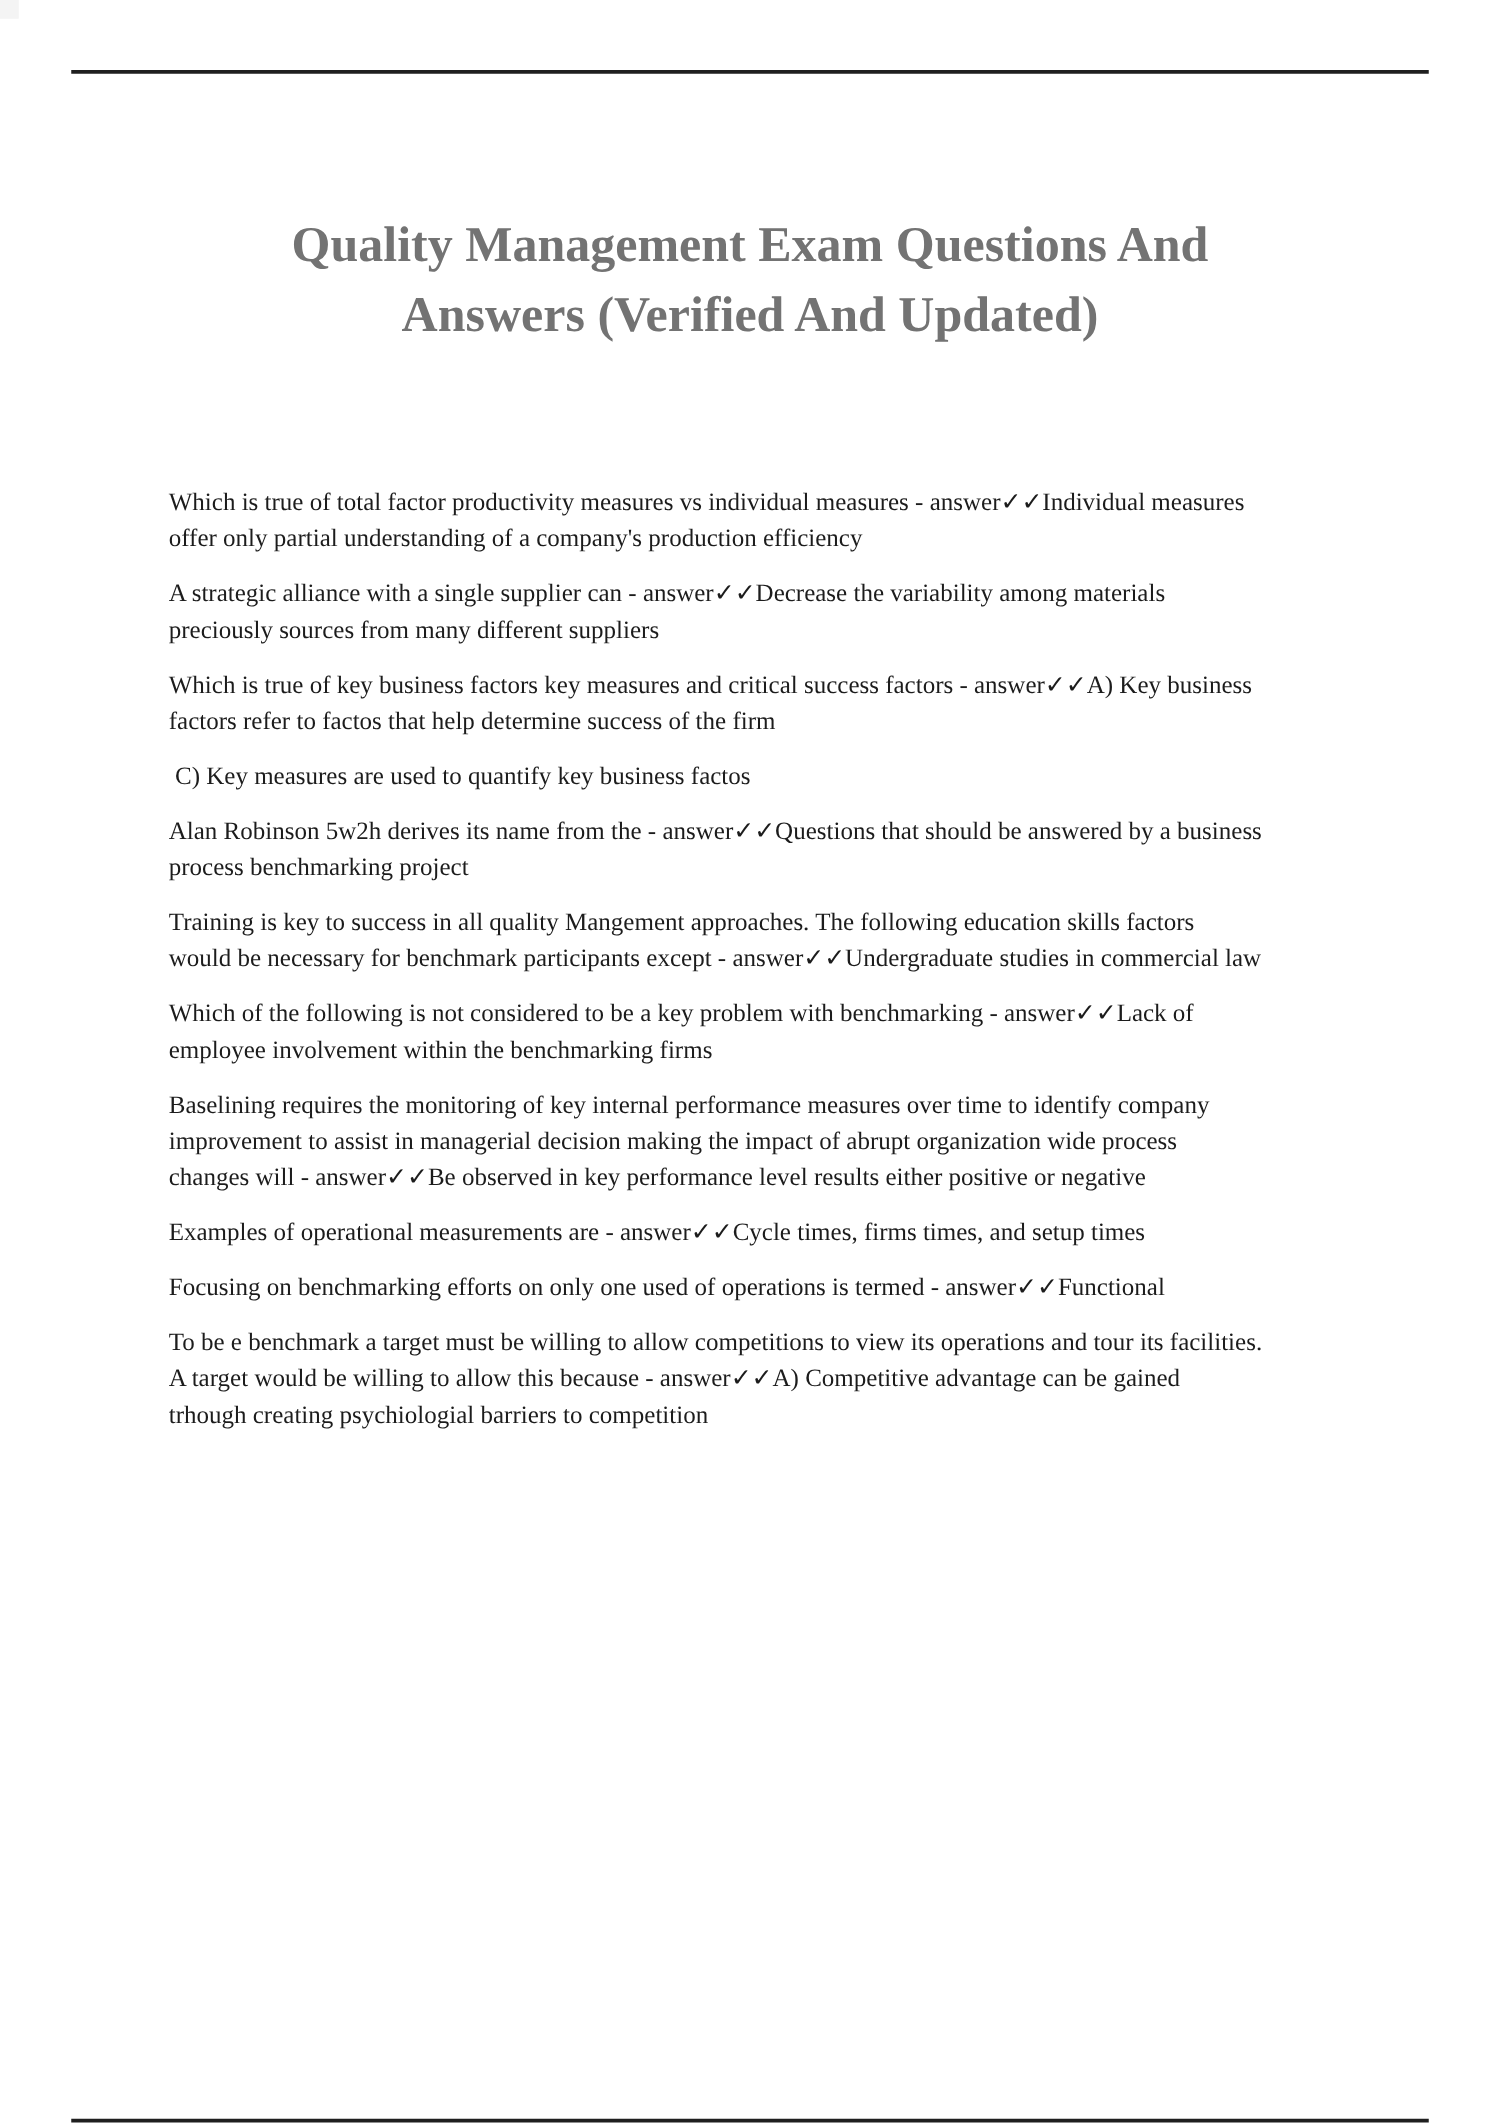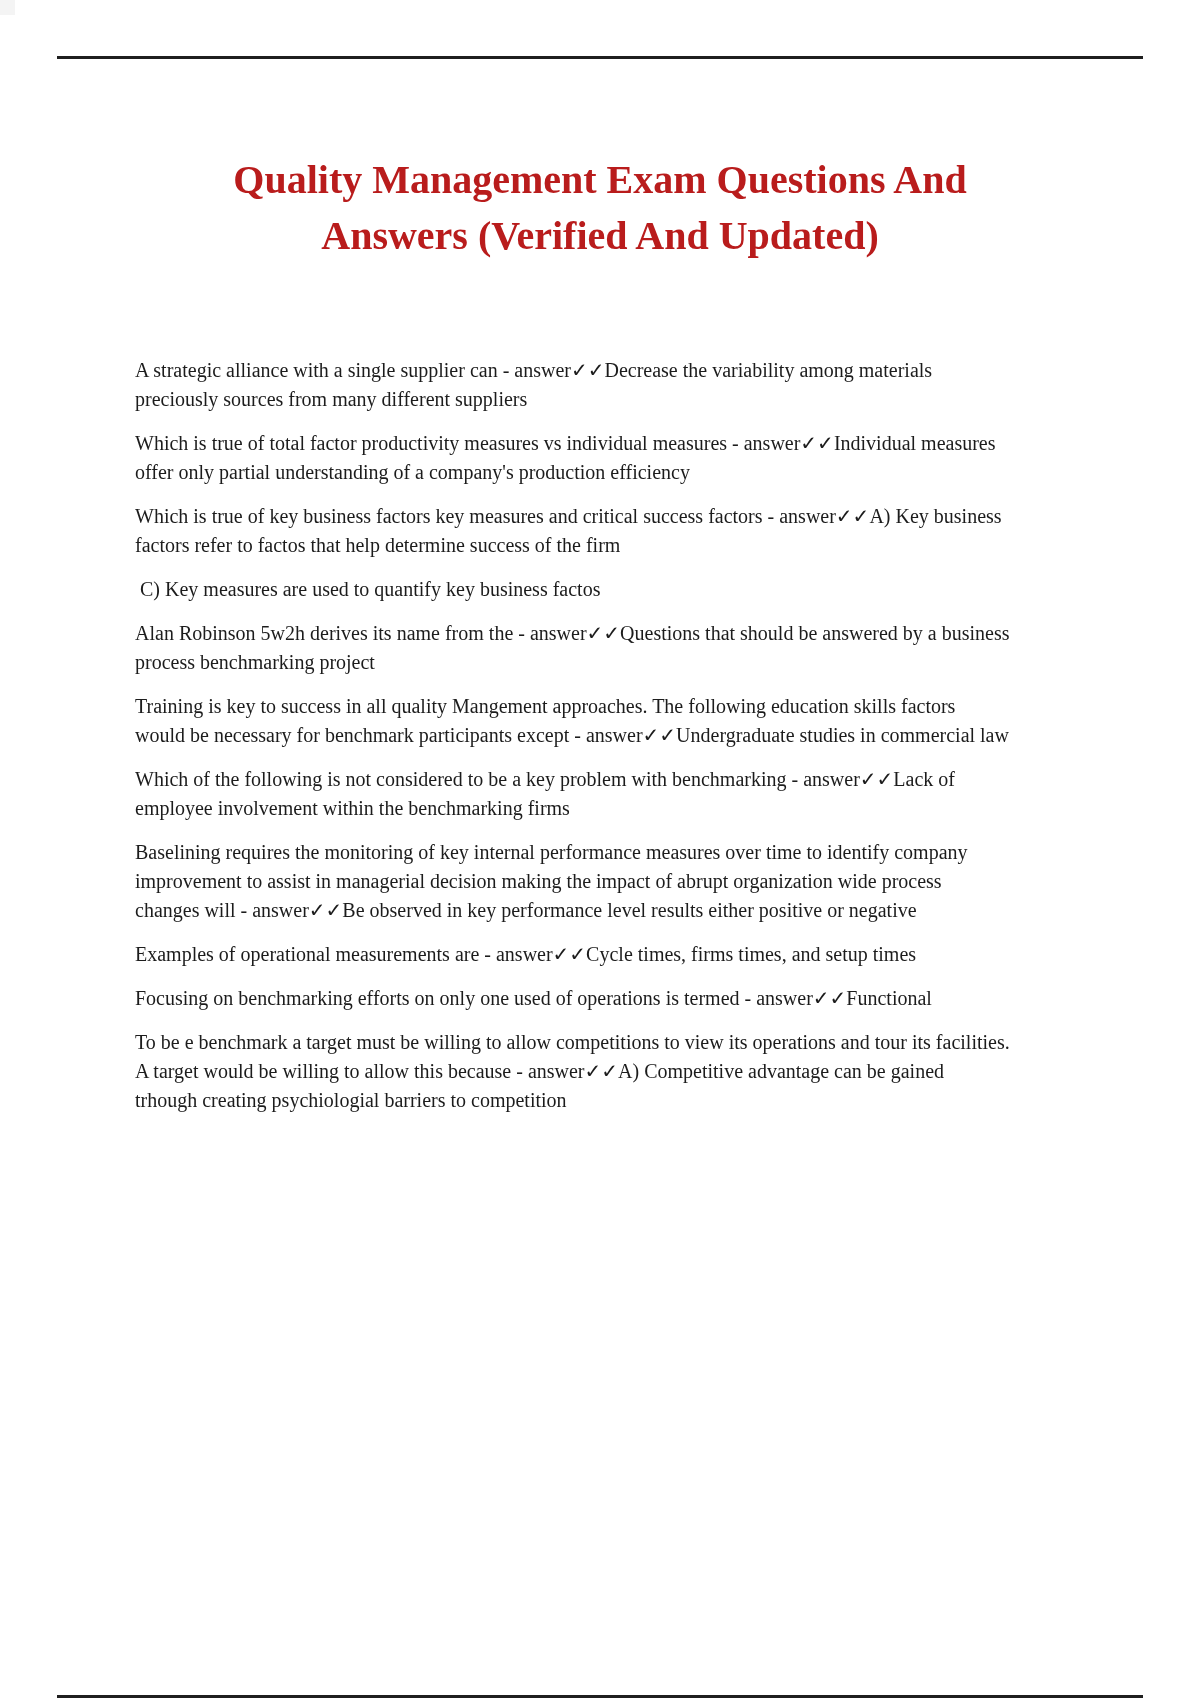--- a/index.html
+++ b/index.html
@@ -26,28 +26,28 @@
   .rule {
     position: absolute;
     left: 57px;
     width: 1086px;
     height: 3px;
     background: #1f1f1f;
   }
   .rule-top { top: 56px; }
   .rule-bottom { top: 1695px; }
   .doc-title {
-    margin: 0;
+    margin: 16px;
     padding: 152px 80px 0 80px;
     text-align: center;
     font-family: "Liberation Serif", serif;
     font-size: 40px;
     line-height: 56px;
     font-weight: bold;
-    color: #b91c1c;
+    color: #737373;
   }
   .doc-title span { display: block; }
   .content {
     padding: 92px 0 0 135px;
     width: 875px;
   }
   .para {
     margin: 0 0 15px 0;
     font-size: 20px;
     line-height: 29px;
@@ -62,22 +62,22 @@
 <div class="page">
   <div class="corner-artifact"></div>
   <div class="rule rule-top"></div>
 
   <h1 class="doc-title">
     <span>Quality Management Exam Questions And</span>
     <span>Answers (Verified And Updated)</span>
   </h1>
 
   <div class="content">
+    <p class="para">Which is true of total factor productivity measures vs individual measures - answer✓✓Individual measures offer only partial understanding of a company's production efficiency</p>
     <p class="para">A strategic alliance with a single supplier can - answer✓✓Decrease the variability among materials preciously sources from many different suppliers</p>
-    <p class="para">Which is true of total factor productivity measures vs individual measures - answer✓✓Individual measures offer only partial understanding of a company's production efficiency</p>
     <p class="para">Which is true of key business factors key measures and critical success factors - answer✓✓A) Key business factors refer to factos that help determine success of the firm</p>
     <p class="para"> C) Key measures are used to quantify key business factos</p>
     <p class="para">Alan Robinson 5w2h derives its name from the - answer✓✓Questions that should be answered by a business process benchmarking project</p>
     <p class="para">Training is key to success in all quality Mangement approaches. The following education skills factors would be necessary for benchmark participants except - answer✓✓Undergraduate studies in commercial law</p>
     <p class="para">Which of the following is not considered to be a key problem with benchmarking - answer✓✓Lack of employee involvement within the benchmarking firms</p>
     <p class="para">Baselining requires the monitoring of key internal performance measures over time to identify company improvement to assist in managerial decision making the impact of abrupt organization wide process changes will - answer✓✓Be observed in key performance level results either positive or negative</p>
     <p class="para">Examples of operational measurements are - answer✓✓Cycle times, firms times, and setup times</p>
     <p class="para">Focusing on benchmarking efforts on only one used of operations is termed - answer✓✓Functional</p>
     <p class="para">To be e benchmark a target must be willing to allow competitions to view its operations and tour its facilities. A target would be willing to allow this because - answer✓✓A) Competitive advantage can be gained trhough creating psychiologial barriers to competition</p>
   </div>

